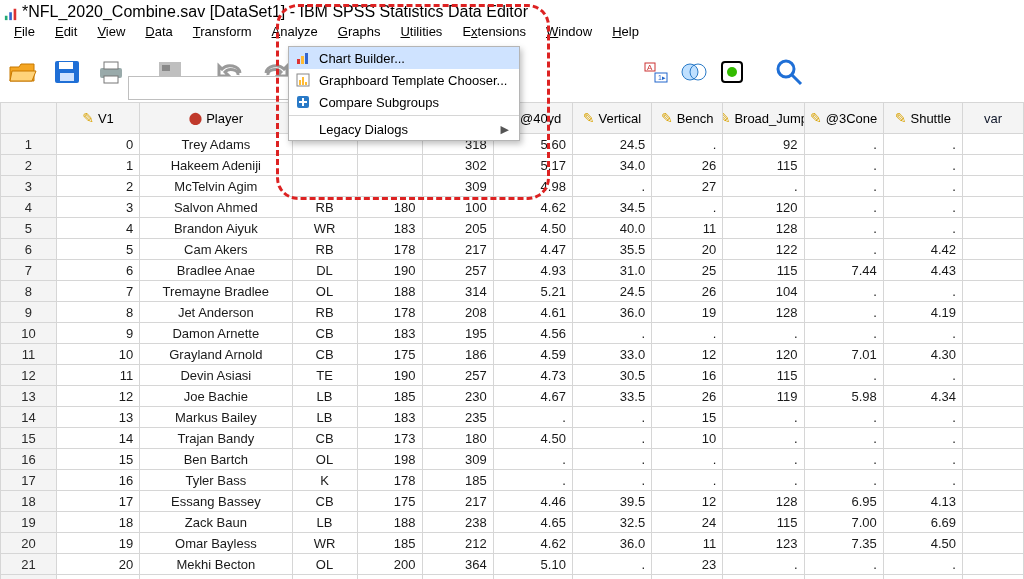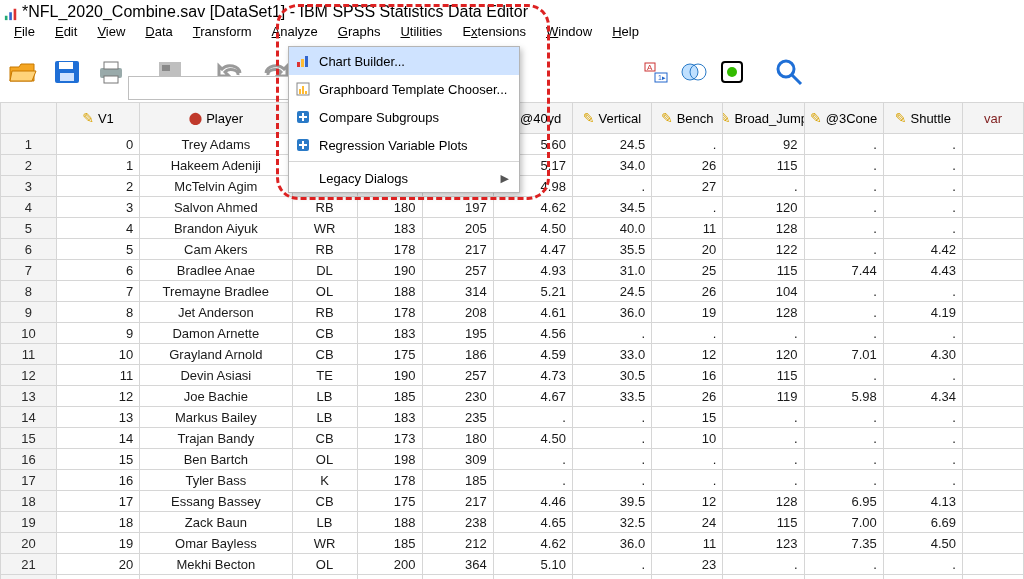--- a/index.html
+++ b/index.html
@@ -125,21 +125,21 @@
     width: 230px;
     background: #fff;
     border: 1px solid #b5b5b5;
     box-shadow: 2px 3px 6px rgba(0,0,0,0.25);
     z-index: 50;
     font-size: 13px;
   }
   .dropdown .dditem {
     display:flex;
     align-items:center;
-    height: 28px;
+    height: 22px;
     padding: 0 10px 0 6px;
     gap: 8px;
     cursor: default;
   }
   .dropdown .dditem.highlight {
     background: #cfe3ff;
   }
   .dropdown .dditem .dd-icon {
     width:16px; height:16px;
     display:flex; align-items:center; justify-content:center;
@@ -298,29 +298,20 @@
     <span>Graphboard Template Chooser...</span>
   </div>
   <div class="dditem">
     <span class="dd-icon">
       <svg width="14" height="14" viewBox="0 0 14 14">
           <rect x="1" y="1" width="12" height="12" rx="2" fill="#2a7ac7"></rect>
           <path d="M7 3v8M3 7h8" stroke="#fff" stroke-width="2"></path>
         </svg>
     </span>
     <span>Compare Subgroups</span>
-  </div>
-  <div class="dditem">
-    <span class="dd-icon">
-      <svg width="14" height="14" viewBox="0 0 14 14">
-          <rect x="1" y="1" width="12" height="12" rx="2" fill="#2a7ac7"></rect>
-          <path d="M7 3v8M3 7h8" stroke="#fff" stroke-width="2"></path>
-        </svg>
-    </span>
-    <span>Regression Variable Plots</span>
   </div>
   <div class="ddsep"></div>
   <div class="dditem">
     <span class="dd-icon"></span>
     <span>Legacy Dialogs</span>
     <span class="arrow">▶</span>
   </div>
 </div>
 
 <div class="callout"></div>
@@ -404,21 +395,21 @@
               <span class="pencil">✎</span>
               <span>@3Cone</span>
             </div>
           </th>
         <th>
             <div class="hdr">
               <span class="pencil">✎</span>
               <span>Shuttle</span>
             </div>
           </th>
-        <th style="color:#7f1d1d"><span>var</span></th>
+        <th style="color:#0f172a"><span>var</span></th>
       </tr>
     </thead>
     <tbody id="grid-body">
     <tr>
           <td class="rowhead">1</td>
           <td class="num">0</td>
           <td class="txt">Trey Adams</td>
           <td class="txt"></td>
           <td class="num"></td>
           <td class="num">318</td>
@@ -459,21 +450,21 @@
           <td class="num">.</td>
           <td class="num">.</td>
           <td class="num"></td>
         </tr>
         <tr>
           <td class="rowhead">4</td>
           <td class="num">3</td>
           <td class="txt">Salvon Ahmed</td>
           <td class="txt">RB</td>
           <td class="num">180</td>
-          <td class="num">197</td>
+          <td class="num">100</td>
           <td class="num">4.62</td>
           <td class="num">34.5</td>
           <td class="num">.</td>
           <td class="num">120</td>
           <td class="num">.</td>
           <td class="num">.</td>
           <td class="num"></td>
         </tr>
         <tr>
           <td class="rowhead">5</td>

